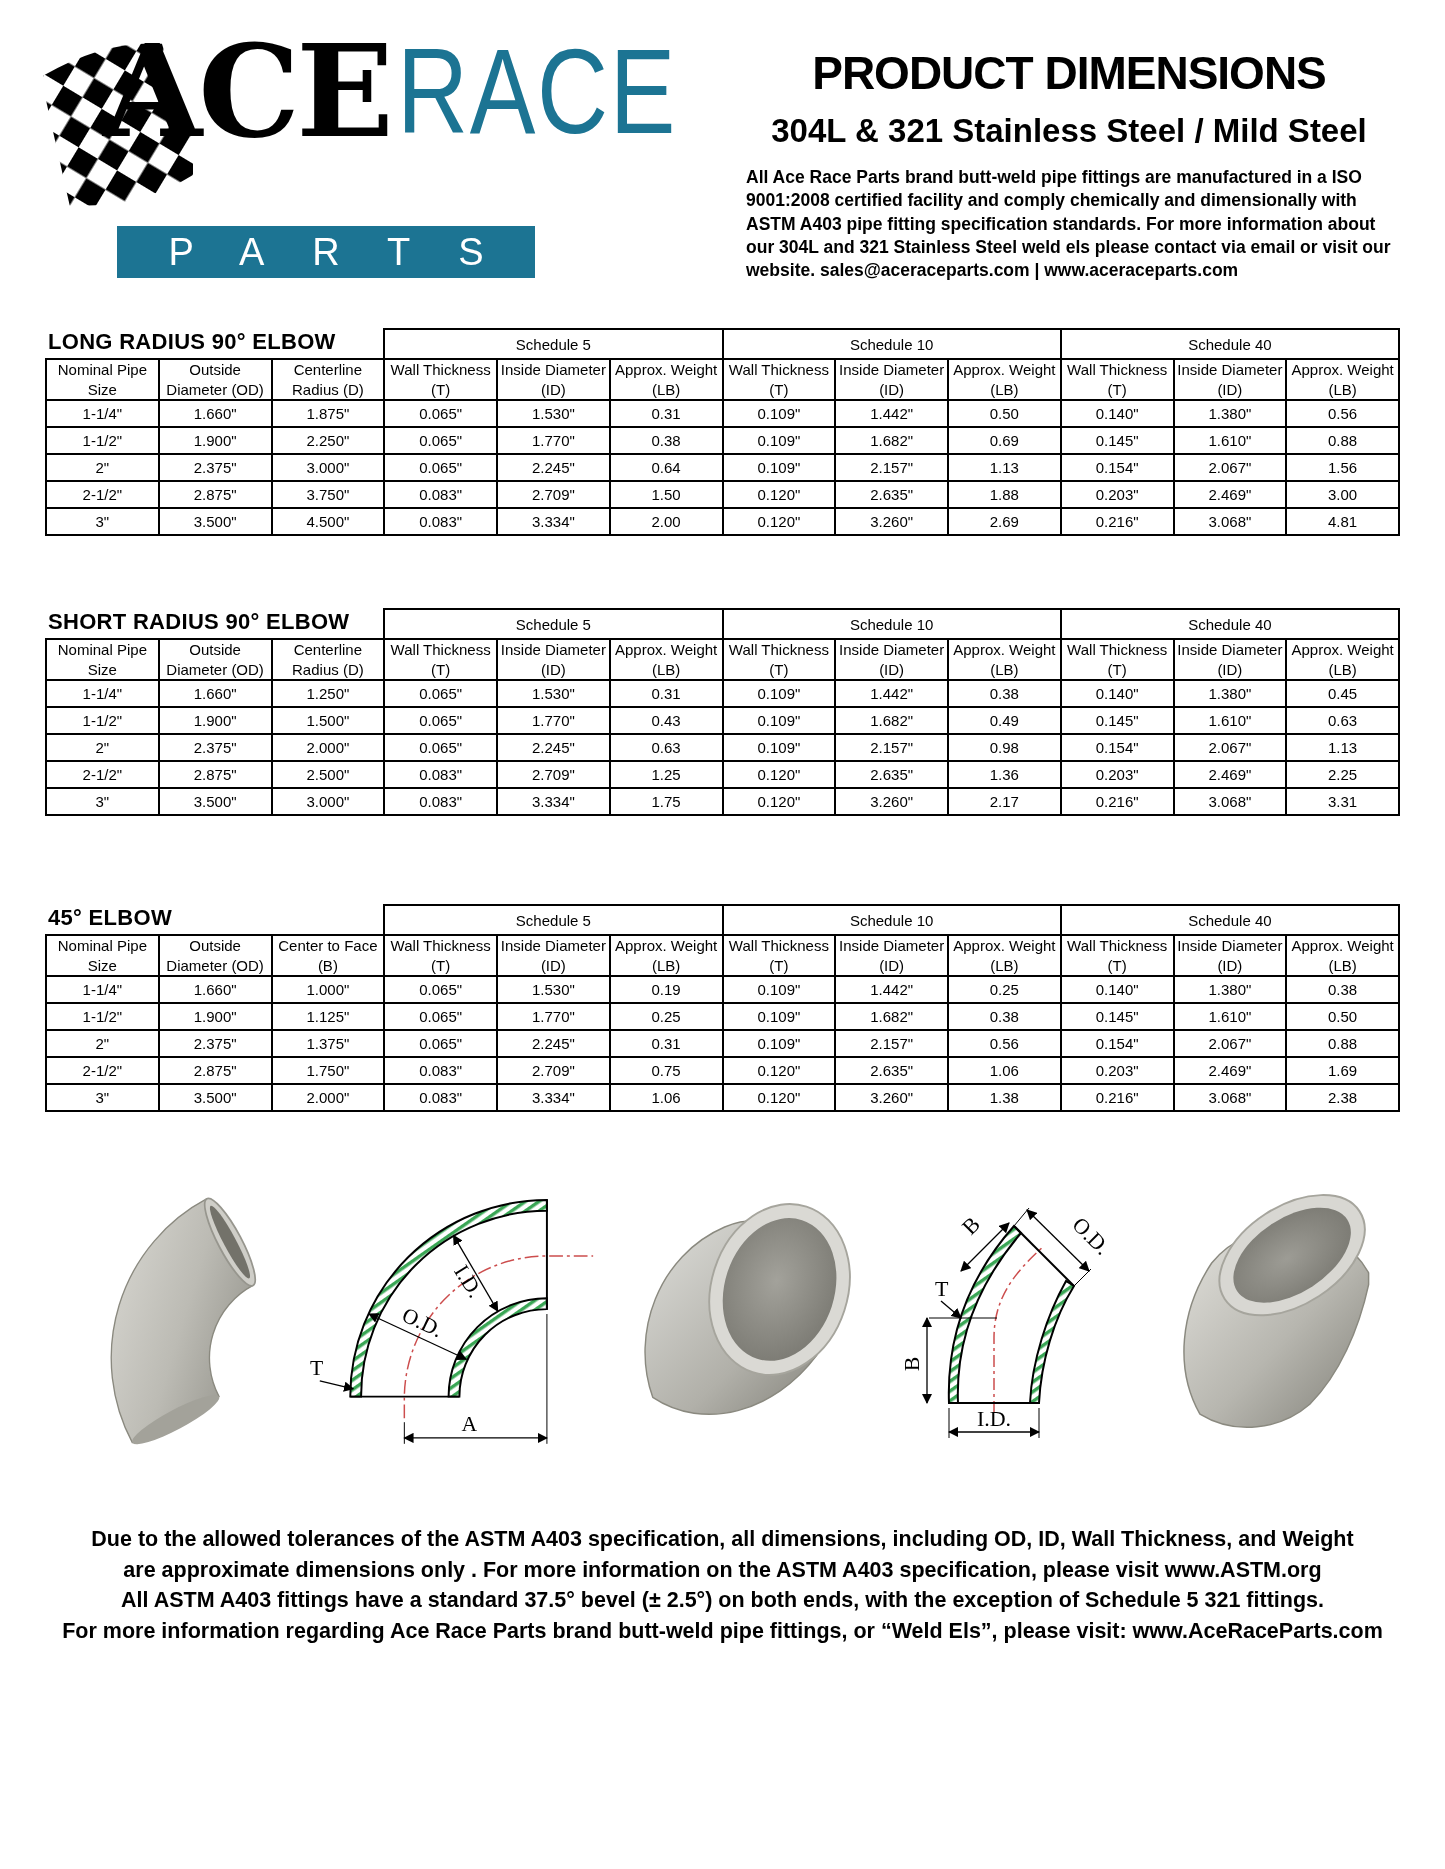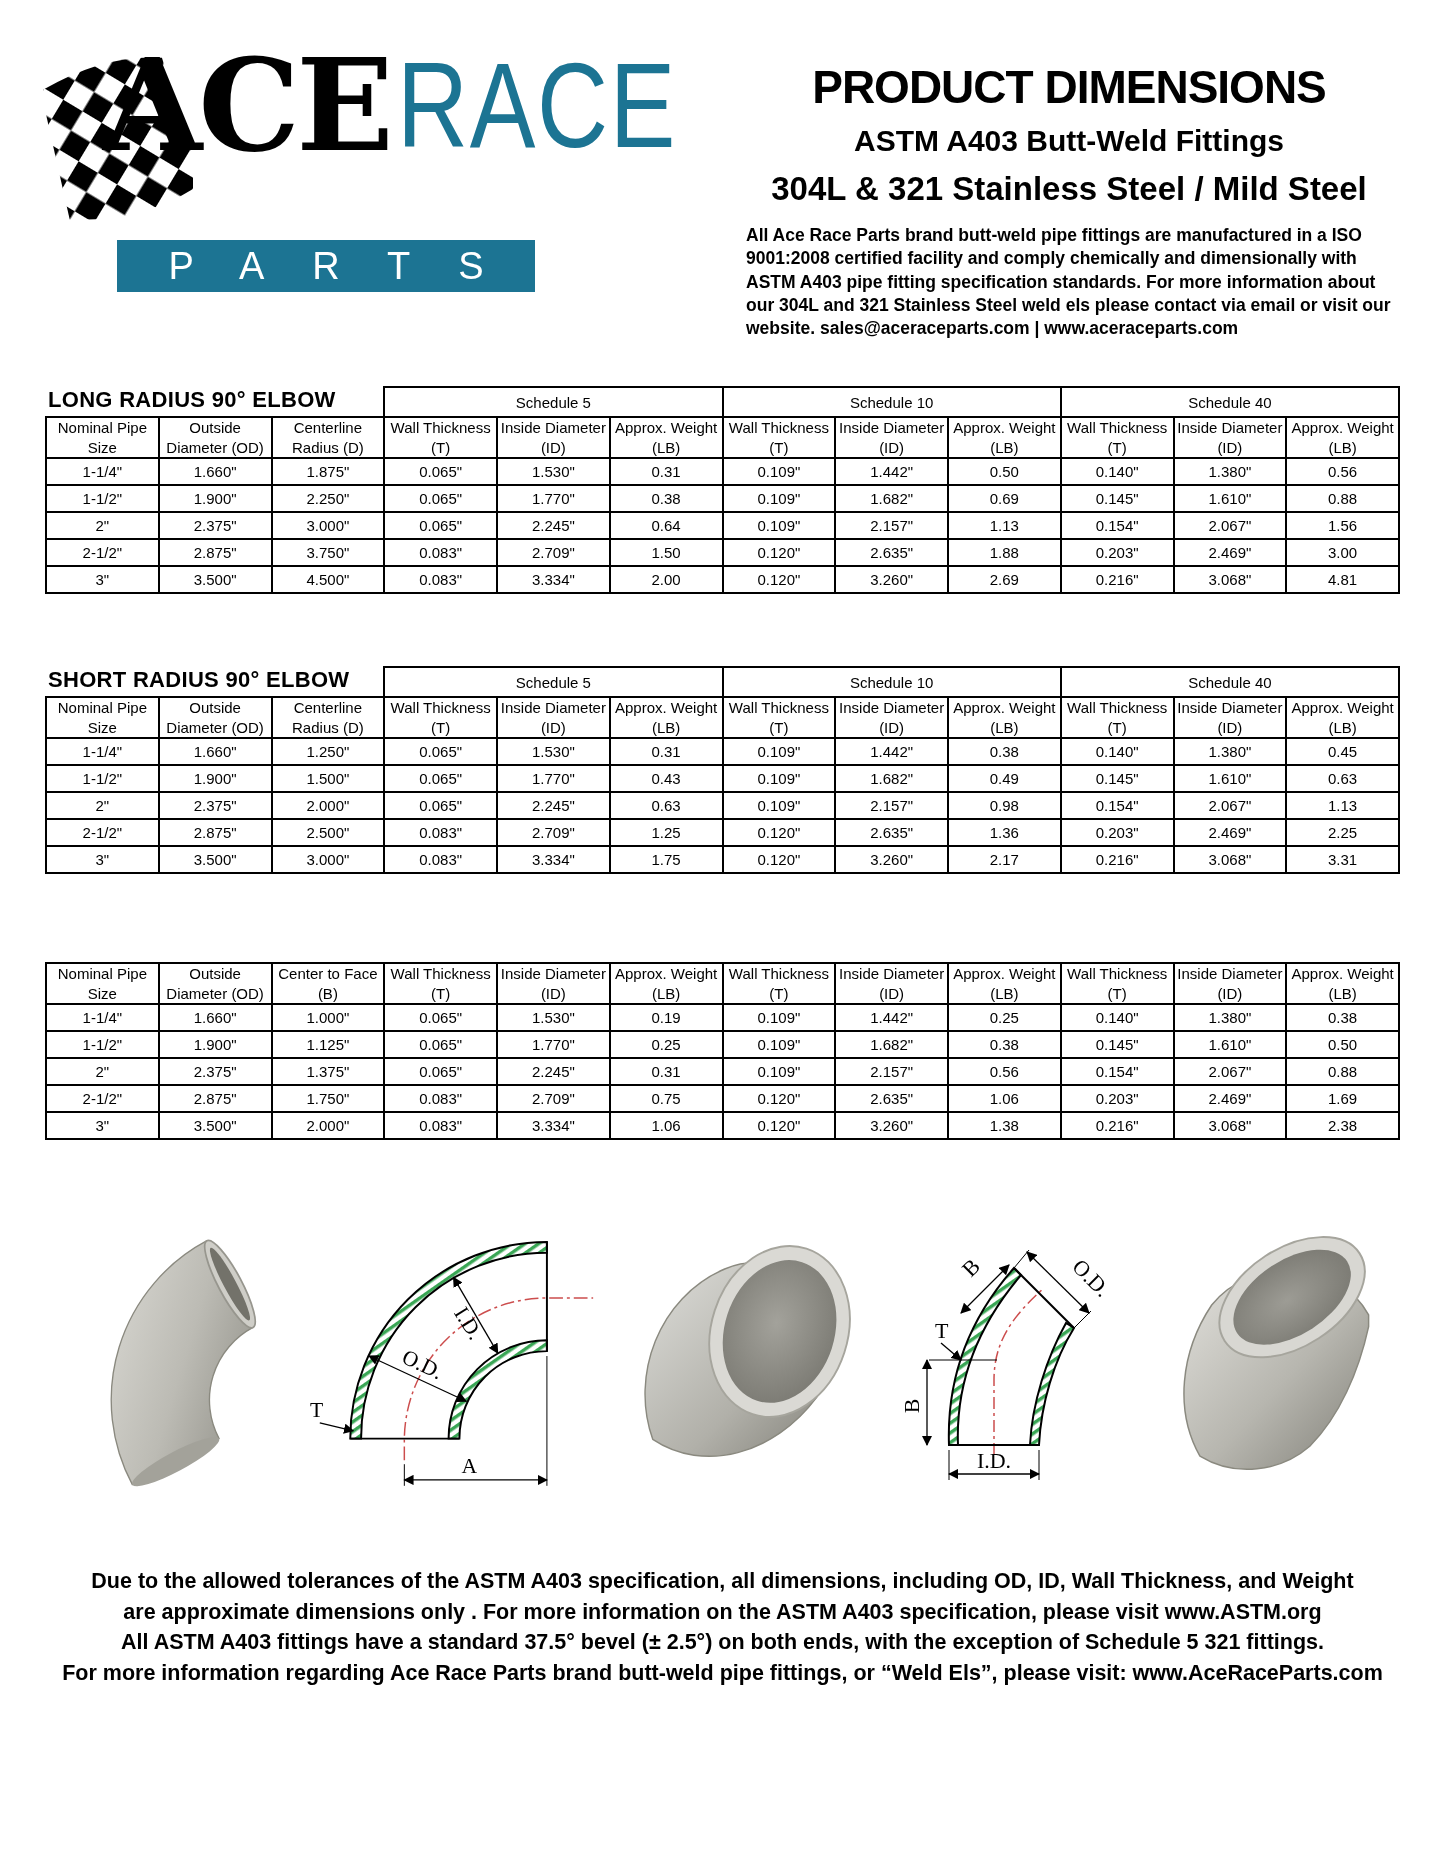--- a/index.html
+++ b/index.html
@@ -3,21 +3,21 @@
 <meta charset="utf-8">
 <style>
   * { box-sizing: border-box; }
   html,body { margin:0; padding:0; background:#ffffff; }
   body {
     width:1445px; height:1869px;
     font-family:"Liberation Sans", sans-serif;
     color:#000;
     position:relative;
   }
-  .page { padding:18px 45px; }
+  .page { padding:4px 45px; }
 
   
   .header { display:flex; padding-top:26px; }
   .logo { width:575px; flex:0 0 auto; }
   .logo-row { position:relative; height:192px; }
   .flag { position:absolute; left:-2px; top:12px; width:150px; height:172px; }
   .ace {
     position:absolute; left:58px; top:-14px;
     font-family:"DejaVu Serif", serif; font-weight:bold;
     font-size:128px; letter-spacing:-4px; color:#000;
@@ -99,21 +99,20 @@
         <span class="ace">ACE</span>
         <span class="race">RACE</span>
       </div>
       <div class="parts-bar">
         <span>PARTS</span>
       </div>
     </div>
 
     <div class="title-block">
       <div class="main-title">PRODUCT DIMENSIONS</div>
-      <div class="subtitle1">ASTM A403 Butt-Weld Fittings</div>
       <div class="subtitle2">304L &amp; 321 Stainless Steel / Mild Steel</div>
       <p class="desc">All Ace Race Parts brand butt-weld pipe fittings are manufactured in a ISO 9001:2008 certified facility and comply chemically and dimensionally with ASTM A403 pipe fitting specification standards. For more information about our 304L and 321 Stainless Steel weld els please contact via email or visit our website. sales@aceraceparts.com | www.aceraceparts.com</p>
     </div>
   </header>
 
   <table class="spec t1">
       <thead>
         <tr>
           <td colspan="3" class="tbl-title">LONG RADIUS 90° ELBOW</td>
           <th colspan="3" class="sched">Schedule 5</th>
@@ -323,20 +322,26 @@
           <td>3.260"</td>
           <td>2.17</td>
           <td>0.216"</td>
           <td>3.068"</td>
           <td>3.31</td>
         </tr>
       </tbody>
     </table>
   <table class="spec t3">
       <thead>
+        <tr>
+          <td colspan="3" class="tbl-title">45° ELBOW</td>
+          <th colspan="3" class="sched">Schedule 5</th>
+          <th colspan="3" class="sched">Schedule 10</th>
+          <th colspan="3" class="sched">Schedule 40</th>
+        </tr>
         <tr>
           <th class="colhead">Nominal Pipe
 Size</th>
           <th class="colhead">Outside
 Diameter (OD)</th>
           <th class="colhead">Center to Face
 (B)</th>
           <th class="colhead">Wall Thickness
 (T)</th>
           <th class="colhead">Inside Diameter

